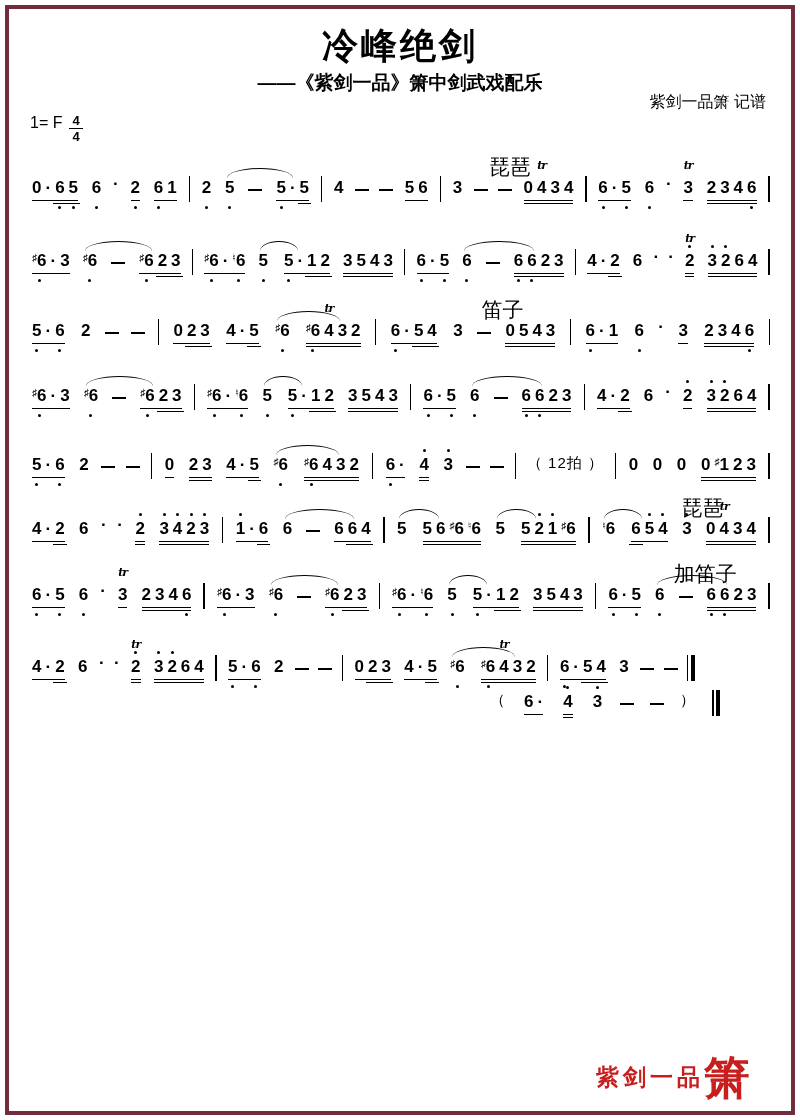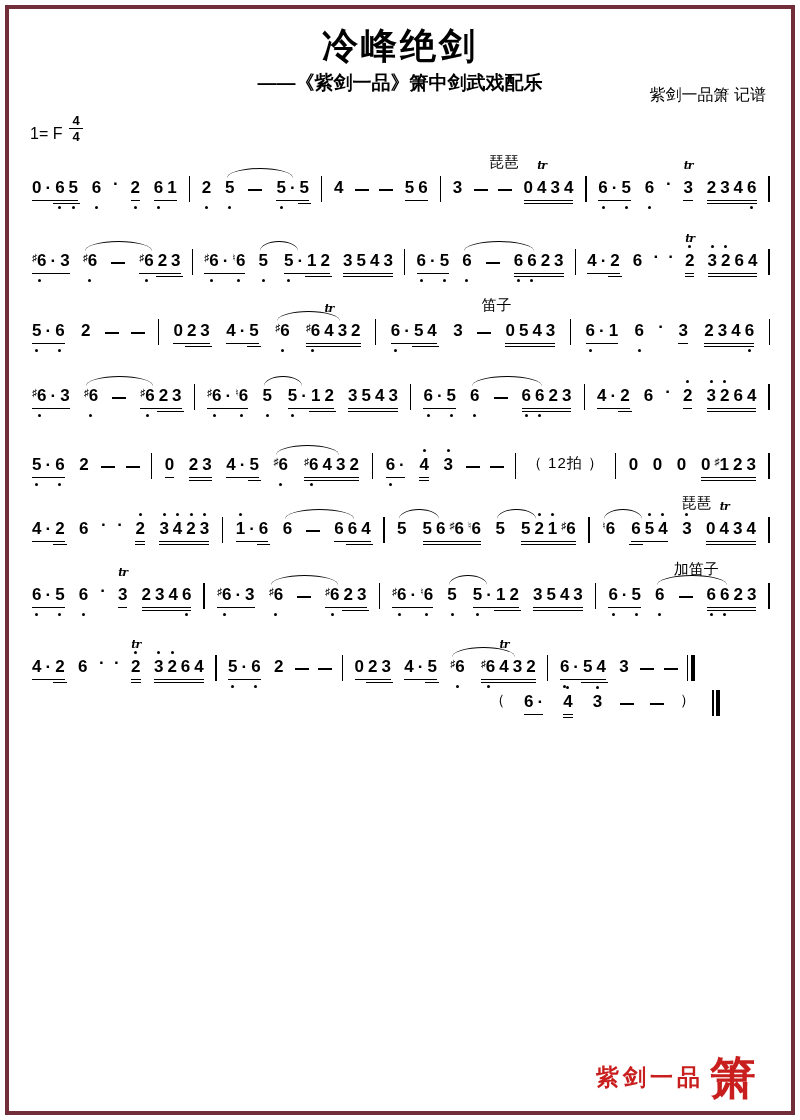--- a/index.html
+++ b/index.html
@@ -3,31 +3,31 @@
 <meta charset="utf-8">
 <style>
   html,body{margin:0;padding:0;background:#fff;}
   body{width:800px;height:1120px;position:relative;overflow:hidden;
        font-family:"Liberation Sans","DejaVu Sans",sans-serif;color:#000;}
   .frame{position:absolute;inset:5px;border:4px solid #722d3b;pointer-events:none;}
   .title{position:absolute;top:22px;left:0;right:0;text-align:center;
          font-size:36px;font-weight:bold;letter-spacing:3px;}
   .subtitle{position:absolute;top:70px;left:0;right:0;text-align:center;
             font-size:19px;font-weight:bold;}
-  .credit{position:absolute;top:85px;right:34px;font-size:16px;}
-  .keysig{position:absolute;top:114px;left:30px;font-size:16px;display:flex;align-items:flex-end;}
+  .credit{position:absolute;top:92px;right:34px;font-size:16px;}
+  .keysig{position:absolute;top:114px;left:30px;font-size:16px;display:flex;align-items:flex-start;}
   .frac{display:inline-flex;flex-direction:column;line-height:1;font-weight:bold;
         font-size:13px;margin-left:7px;text-align:center;}
   .frac .num{border-bottom:1.5px solid #000;padding:0 3px 1px;}
   .frac .den{padding-top:1px;}
 
   .mline{position:absolute;left:30px;right:30px;height:46px;display:flex;
          justify-content:space-between;align-items:flex-end;font-size:17px;}
   .mline.right{justify-content:flex-end;gap:16px;}
-  .ilabel{position:absolute;top:-7px;font-size:15px;}
+  .ilabel{position:absolute;top:-7px;font-size:21px;}
 
   .grp{display:inline-flex;align-items:flex-end;position:relative;padding-bottom:8px;}
   .grp.u1::before,.grp.u2::before{content:"";position:absolute;left:2px;right:2px;
         height:1.2px;background:#000;bottom:5px;}
   .grp.u2::after{content:"";position:absolute;left:2px;right:2px;height:1.2px;
         background:#000;bottom:2px;}
   .note{display:inline-block;position:relative;padding:0 2px;}
   .note .ch{font-weight:bold;}
   .note.uu::after{content:"";position:absolute;left:0;right:0;height:1.2px;
         background:#000;bottom:-6px;}
@@ -44,21 +44,21 @@
        border-top:1.4px solid #000;border-radius:100% 100% 0 0/200% 200% 0 0;}
   .bar{width:1.4px;height:26px;background:#000;margin-bottom:4px;}
   .final{display:inline-flex;gap:2.5px;height:26px;margin-bottom:4px;}
   .final i{display:block;background:#000;}
   .final .thin{width:1.4px;}
   .final .thick{width:4px;}
   .dash{width:14px;height:2px;background:#000;margin-bottom:15px;}
   .dd{margin-bottom:12px;font-weight:bold;font-size:17px;}
   .txt{font-size:15px;margin-bottom:10px;letter-spacing:1px;}
 
-  .seal{position:absolute;left:596px;top:1054px;display:flex;align-items:center;gap:6px;}
+  .seal{position:absolute;left:596px;top:1054px;display:flex;align-items:center;}
   .seal-small{font-size:23px;letter-spacing:4px;font-weight:bold;font-family:"DejaVu Serif",serif;}
   .seal-big{font-size:46px;font-weight:bold;font-family:"DejaVu Serif",serif;line-height:1;}
 </style>
 </head>
 <body>
 
 <div class="frame" style="border-color: rgb(114, 45, 59);"></div>
 
 <div class="title">冷峰绝剑</div>
 <div class="subtitle">——《紫剑一品》箫中剑武戏配乐</div>

